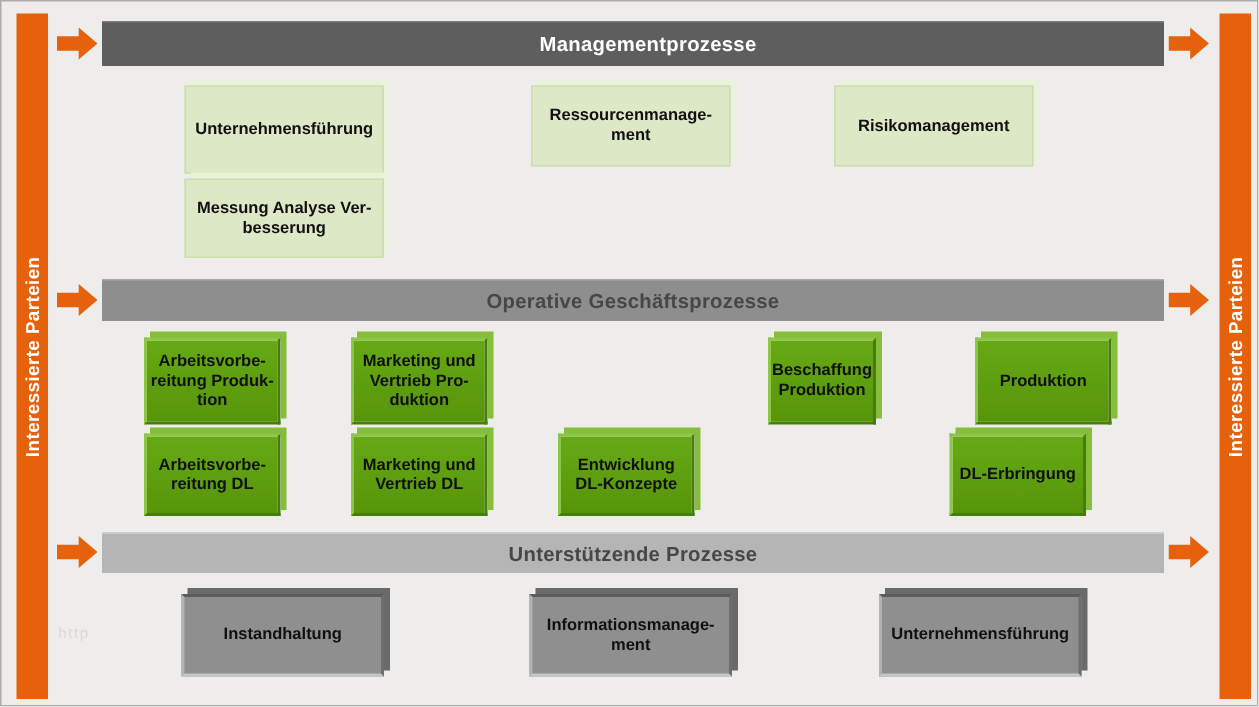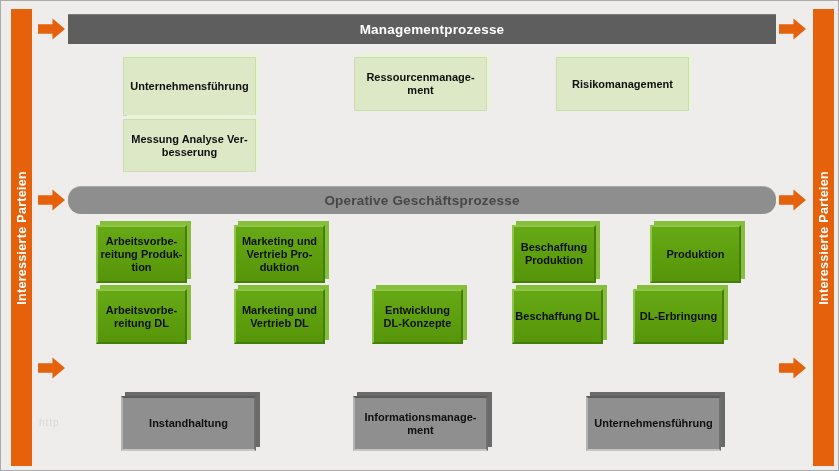--- a/index.html
+++ b/index.html
@@ -24,21 +24,21 @@
     color:#fff; font-weight:bold; font-size:12.5px; white-space:nowrap;
     letter-spacing:0.3px;
   }
   
   .banner {
     position:absolute; left:67px; width:708px;
     display:flex; align-items:center; justify-content:center;
     font-weight:bold; font-size:13.5px; letter-spacing:0.2px;
   }
   .banner.dark  { background:var(--banner-dark,#5E5E5E);  color:#ffffff; border-top:1px solid #7C7C7C;padding-left:20px; }
-  .banner.mid   { background:var(--banner-mid,#8E8E8E);   color:#474747; border-top:1px solid #A9A9A9;border-radius:13px; }
+  .banner.mid   { background:var(--banner-mid,#8E8E8E);   color:#474747; border-top:1px solid #A9A9A9; }
   .banner.light { background:var(--banner-light,#B5B5B5); color:#474747; border-top:1px solid #C9C9C9; }
   
   .arrow { position:absolute; width:27px; height:22px; }
   .arrow polygon { fill:var(--orange,#E6610B); }
   
   .pbox {
     position:absolute;
     display:flex; align-items:center; justify-content:center;
     text-align:center; font-weight:bold; color:#101010; font-size:11px; line-height:13px;
   }
@@ -115,50 +115,50 @@
   <div class="pbox green" style="left:95px;top:224px;width:91px;height:58px">
     <span class="lbl">Arbeitsvorbe-
 reitung Produk-
 tion</span>
   </div>
   <div class="pbox green" style="left:233px;top:224px;width:91px;height:58px">
     <span class="lbl">Marketing und
 Vertrieb Pro-
 duktion</span>
   </div>
-  <div class="pbox green" style="left:511px;top:224px;width:84px;height:58px">
+  <div class="pbox green" style="left:511px;top:224px;width:72px;height:58px">
     <span class="lbl">Beschaffung
 Produktion</span>
   </div>
   <div class="pbox green" style="left:649px;top:224px;width:91px;height:58px">
     <span class="lbl">Produktion</span>
   </div>
 
   <div class="pbox green" style="left:95px;top:288px;width:91px;height:55px">
     <span class="lbl">Arbeitsvorbe-
 reitung DL</span>
   </div>
   <div class="pbox green" style="left:233px;top:288px;width:91px;height:55px">
     <span class="lbl">Marketing und
 Vertrieb DL</span>
   </div>
   <div class="pbox green" style="left:371px;top:288px;width:91px;height:55px">
     <span class="lbl">Entwicklung
 DL-Konzepte</span>
   </div>
-  <div class="pbox green" style="left:511px;top:288px;width:91px;height:55px">
-    <span class="lbl">Beschaffung DL</span>
-  </div>
   <div class="pbox green" style="left:632px;top:288px;width:91px;height:55px">
     <span class="lbl">DL-Erbringung</span>
   </div>
 
   <svg class="arrow" style="left:37px;top:356px" viewBox="0 0 28 22">
       <polygon points="0,6 15,6 15,0 28,11 15,22 15,16 0,16"></polygon>
     </svg>
+  <div class="banner light" style="top:354px;height:27px">
+    <span>Unterstützende Prozesse</span>
+  </div>
   <svg class="arrow" style="left:778px;top:356px" viewBox="0 0 28 22">
       <polygon points="0,6 15,6 15,0 28,11 15,22 15,16 0,16"></polygon>
     </svg>
 
   <div class="pbox gray" style="left:120px;top:395px;width:135px;height:55px">
     <span class="lbl">Instandhaltung</span>
   </div>
   <div class="pbox gray" style="left:352px;top:395px;width:135px;height:55px">
     <span class="lbl">Informationsmanage-
 ment</span>

